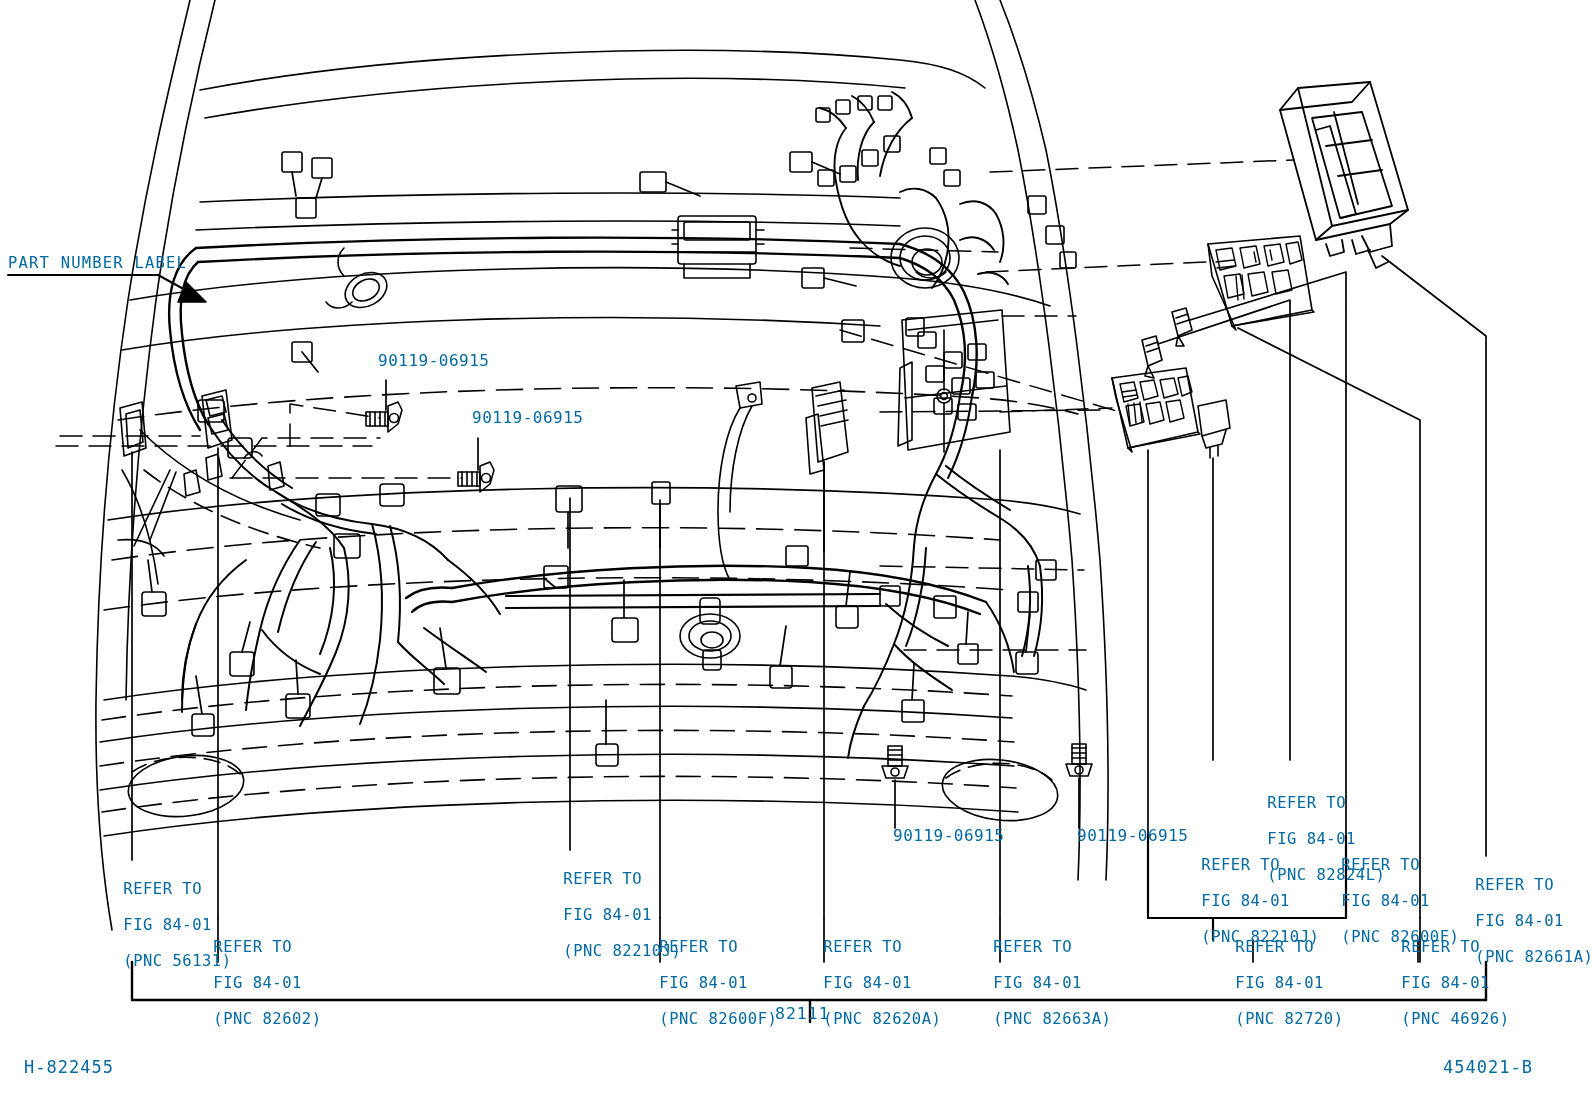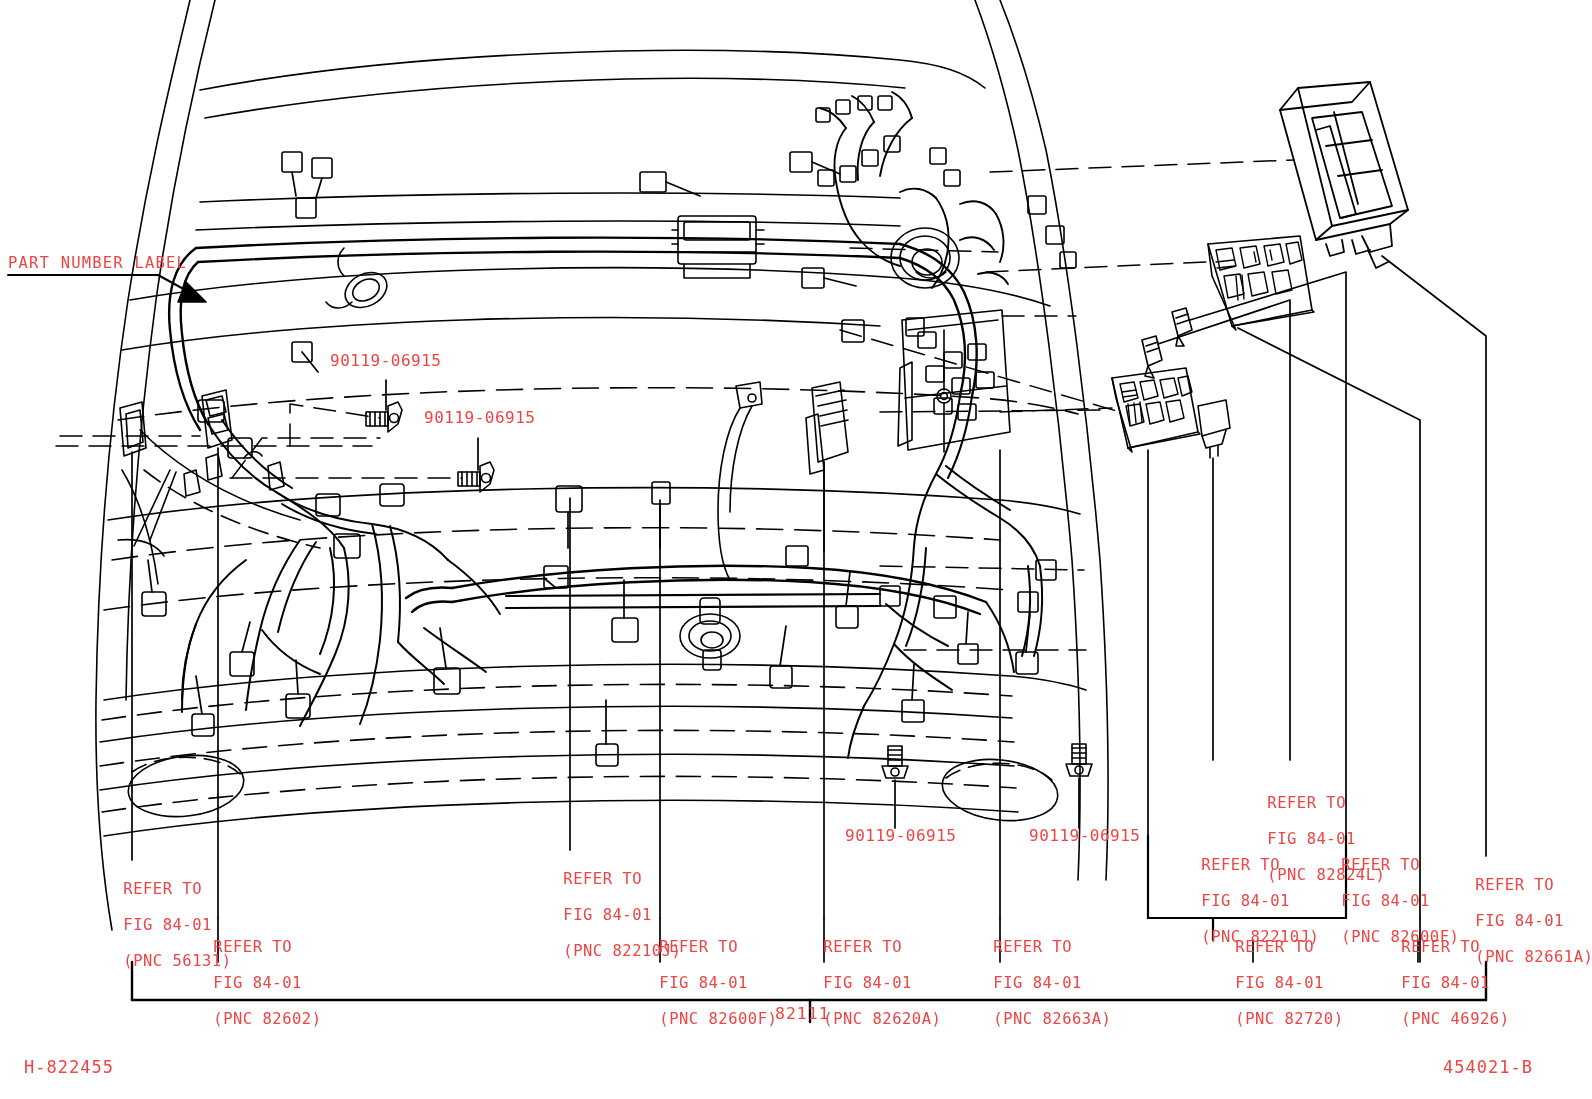--- a/index.html
+++ b/index.html
@@ -11,23 +11,23 @@
   }
   #stage{position:absolute;left:0;top:0;width:1592px;height:1099px;}
   svg.layer{position:absolute;left:0;top:0;width:1592px;height:1099px;}
   .lbl{
     position:absolute;
     font-family:"DejaVu Sans Mono","Liberation Mono",monospace;
     font-size:15.5px;
     letter-spacing:0.5px;
     line-height:18px;
     white-space:pre;
-    color:#ef4444;
+    color:#0369a1;
   }
-  .lbl.big{font-size:16px;}
+  .lbl.big{font-size:16px;margin-left:48px;}
   .lbl.corner{font-size:17px;letter-spacing:1px;}
   .lbl.partno{font-size:16.5px;letter-spacing:1px;}
   .lbl.pnlabel{font-size:15.5px;letter-spacing:1.2px;}
 </style>
 </head>
 <body>
 
 <div id="stage">
 
   <svg class="layer" viewBox="0 0 1592 1099">

